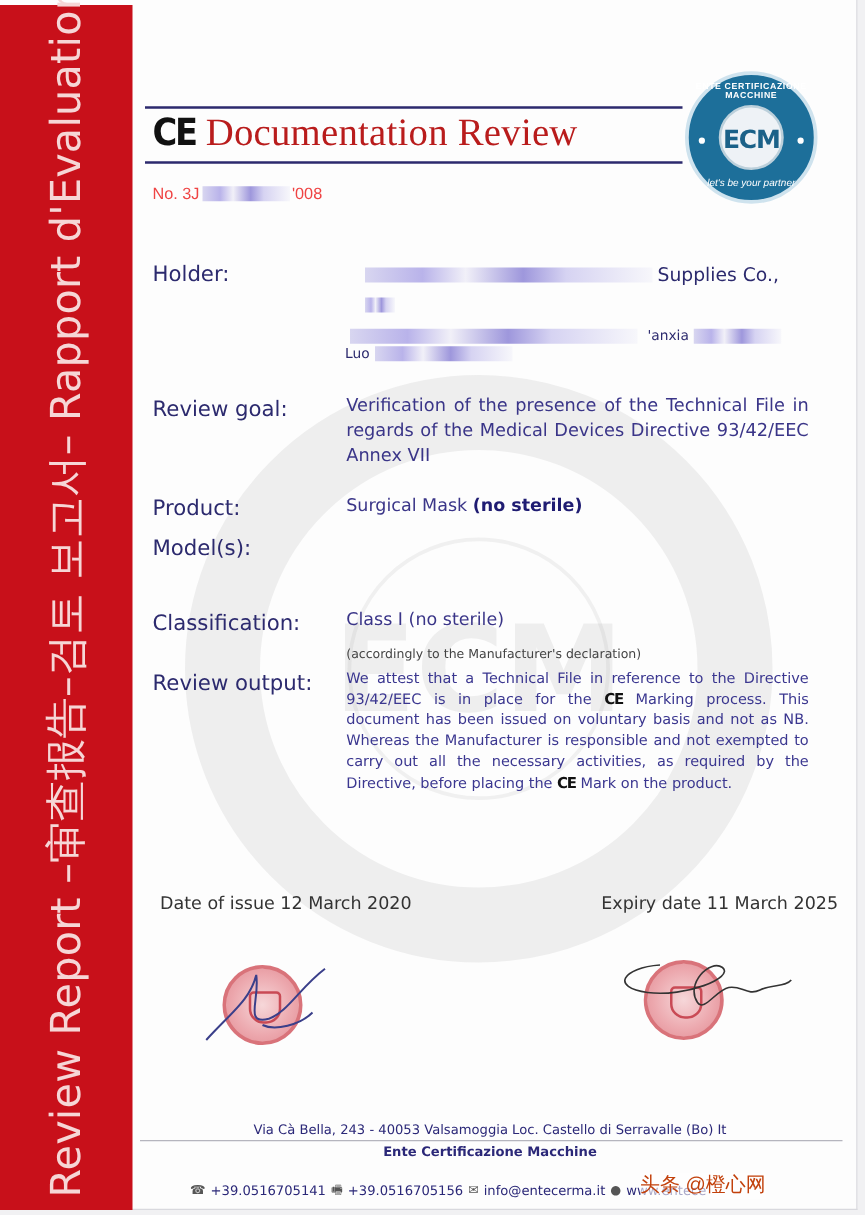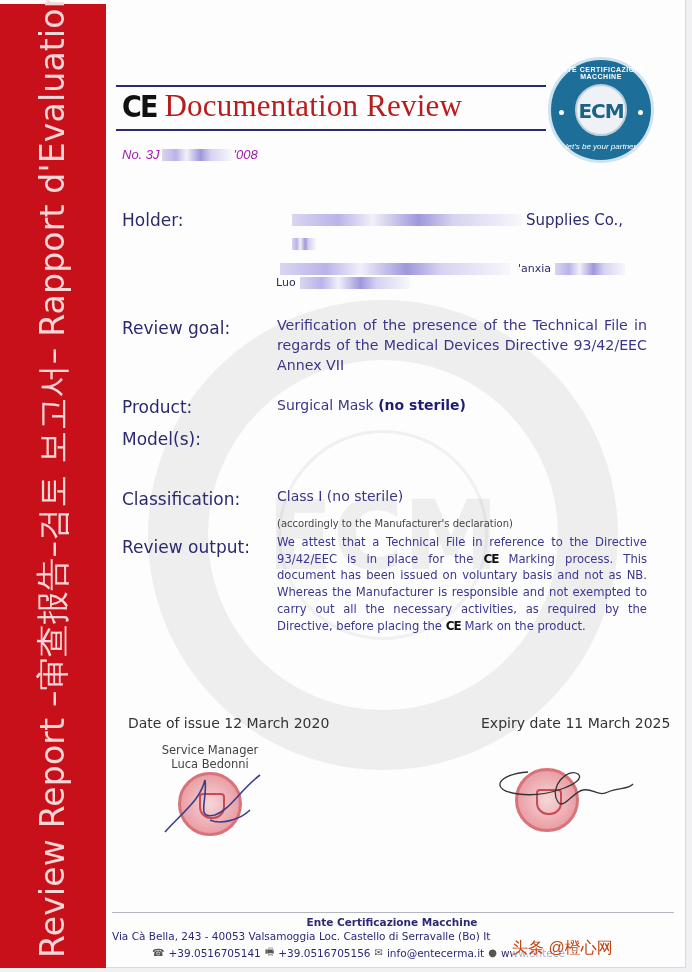--- a/index.html
+++ b/index.html
@@ -15,21 +15,21 @@
     font-family: "DejaVu Sans", sans-serif; white-space: nowrap; text-align: center; line-height: 60px; letter-spacing: 0.2px; }
 
   
   .rule { position: absolute; left: 116px; height: 2px; background: #2c2a6e; }
   .rule.top { top: 85px; width: 430px; }
   .rule.bottom { top: 129px; width: 430px; }
   .title { position: absolute; left: 120px; top: 88px; display: flex; align-items: center; white-space: nowrap; }
   .ce-mark { font-family: "DejaVu Sans", sans-serif; font-weight: bold; color: #111; font-size: 30px; letter-spacing: -2px; margin-right: 6px; transform: scaleX(0.9); }
   .title-text { font-size: 31px; color: #b91c1c; font-family: Liberation Serif, serif; letter-spacing: 0.2px; }
 
-  .doc-no { position: absolute; left: 122px; top: 147px; font-size: 13px; color: #a21caf; display: flex; align-items: center; font-style: italic; }
+  .doc-no { position: absolute; left: 122px; top: 147px; font-size: 13px; color: #ef4444; display: flex; align-items: center; }
   .blur { display: inline-block; height: 12px; background: linear-gradient(90deg,#d8d6f0 0,#b9b3ea 20%,#f1f0f8 35%,#9e97dc 55%,#d6d3f2 70%,#f7f7fb 100%); }
 
   
   .logo { position: absolute; left: 548px; top: 57px; width: 106px; height: 106px; border-radius: 50%; background: #1d6f9a; border: 3px solid #cfe3ee; }
   .logo-inner { position: absolute; left: 24px; top: 24px; width: 52px; height: 52px; border-radius: 50%; background: #eef2f6; border: 2px solid #bcd0db; }
   .logo-ecm { position: absolute; left: 0; top: 13px; width: 100%; text-align: center; font-weight: bold; font-size: 20px; color: #1b6188; font-family: "DejaVu Sans", sans-serif; letter-spacing: -1px; }
   .logo-ring-top { position: absolute; left: 0; top: 6px; width: 100%; text-align: center; font-size: 7px; color: #fff; font-weight: bold; letter-spacing: 0.5px; }
   .logo-ring-bot { position: absolute; left: 0; bottom: 9px; width: 100%; text-align: center; font-size: 8px; color: #fff; font-style: italic; }
   .logo-dot { position: absolute; width: 5px; height: 5px; border-radius: 50%; background: #fff; top: 50px; }
 
@@ -50,21 +50,21 @@
 
   
   .date { position: absolute; top: 715px; font-size: 14px; color: #333; font-family: "DejaVu Sans", sans-serif; }
   .sig-title { position: absolute; width: 140px; text-align: center; font-size: 11.5px; line-height: 14px; color: #444; font-family: "DejaVu Sans", sans-serif; }
   .stamp { position: absolute; width: 64px; height: 64px; border-radius: 50%; border: 3px solid #d9737a; background: radial-gradient(circle,#f6d7d9 0,#eca7ad 60%,#e08b92 100%); }
   .stamp::after { content: ""; position: absolute; left: 18px; top: 18px; width: 22px; height: 22px; border: 2px solid #c94a55; border-radius: 4px 4px 12px 12px; }
 
   
   .footer-rule { position: absolute; left: 112px; top: 912px; width: 562px; height: 1px; background: #b5b5be; }
   .footer-org { position: absolute; left: 112px; top: 916px; width: 560px; text-align: center; font-size: 10.5px; font-weight: bold; color: #2b2878; font-family: "DejaVu Sans", sans-serif; }
-  .footer-addr { position: absolute; left: 112px; top: 930px; width: 560px; text-align: left; font-size: 10.5px; color: #2b2878; font-family: "DejaVu Sans", sans-serif; }
+  .footer-addr { position: absolute; left: 112px; top: 898px; width: 560px; text-align: center; font-size: 10.5px; color: #2b2878; font-family: "DejaVu Sans", sans-serif; }
   .footer-contacts { position: absolute; left: 152px; top: 944px; display: flex; align-items: center; gap: 4px; font-size: 10.5px; color: #2b2878; font-family: "DejaVu Sans", sans-serif; white-space: nowrap; }
   .ficon { font-size: 10px; color: #555; }
   .source-tag { position: absolute; left: 512px; top: 938px; font-size: 16px; color: #c2410c; font-family: Liberation Sans, sans-serif; background: rgba(255,255,255,0.6); }
 </style>
 </head>
 <body>
 
 <div class="page">
 
   <div class="band">
@@ -131,24 +131,20 @@
   <div class="label" style="top:489px">Classification:</div>
   <div class="value" style="top:486px">Class I  (no sterile)</div>
   <div class="value small" style="top:505px">(accordingly to the Manufacturer's declaration)</div>
 
   <div class="label" style="top:537px">Review output:</div>
   <div class="value output" style="top:534px"><span>We attest that a Technical File in reference to the Directive 93/42/EEC is in place for the</span> <span class="ce-inline">CE</span> <span>Marking process. This document has been issued on voluntary basis and not as NB. Whereas the Manufacturer is responsible and not exempted to carry out all the necessary activities, as required by the Directive, before placing the</span> <span class="ce-inline">CE</span> <span>Mark on the product.</span></div>
 
   <div class="date" style="left:128px">Date of issue 12 March 2020</div>
   <div class="date" style="left:481px">Expiry date 11 March 2025</div>
 
-  <div class="sig-title" style="left:140px;top:743px">
-    <div>Service Manager</div>
-    <div>Luca Bedonni</div>
-  </div>
   <div class="stamp" style="left:178px;top:772px"></div>
   <svg style="position:absolute;left:160px;top:770px" width="110" height="70">
     <path d="M5 62 C25 40 40 30 45 10 C48 30 35 50 55 45 C70 40 80 20 100 5 M50 50 C60 55 80 50 90 40" fill="none" stroke="#3a3f8a" stroke-width="1.6"></path>
   </svg>
 
   <div class="stamp" style="left:515px;top:768px"></div>
   <svg style="position:absolute;left:488px;top:762px" width="150" height="60">
     <path d="M40 10 C10 12 0 28 30 32 C60 36 100 20 90 12 C80 5 60 25 70 40 C75 48 85 30 95 28 C105 26 110 35 120 30 C130 25 140 28 145 22" fill="none" stroke="#333" stroke-width="1.3"></path>
   </svg>
 

